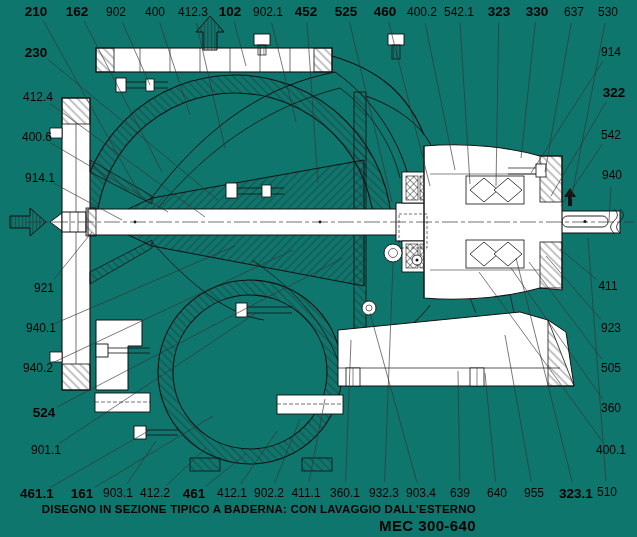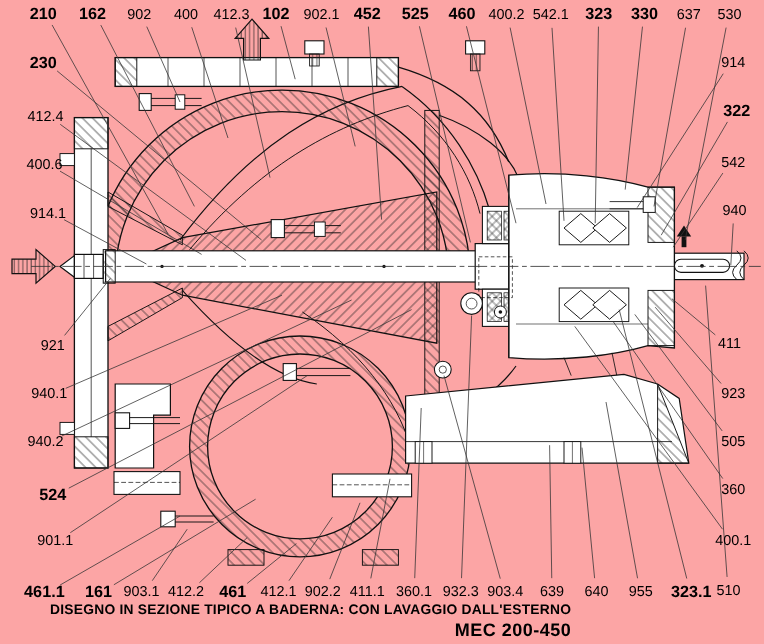--- a/index.html
+++ b/index.html
@@ -1,16 +1,16 @@
 <!DOCTYPE html>
 <html><head>
 <meta charset="utf-8">
 <style>
   html,body{margin:0;padding:0;background:#fff;}
-  #page{position:relative;width:637px;height:537px;background:#fca5a5;overflow:hidden;
+  #page{position:relative;width:637px;height:537px;background:#0f766e;overflow:hidden;
         font-family:"Liberation Sans",sans-serif;}
   svg{position:absolute;left:0;top:0;}
   svg text{font-family:"Liberation Sans",sans-serif;fill:#000;}
   .caption{position:absolute;left:0;top:503px;width:476px;text-align:right;color:#000;}
   .caption .l1{font-size:11.5px;font-weight:700;letter-spacing:.2px;}
   .caption .l2{font-size:15px;font-weight:700;margin-top:2px;letter-spacing:.4px;}
 </style>
 </head>
 <body>
 
@@ -307,15 +307,15 @@
         <text x="460" y="493" text-anchor="middle" dominant-baseline="central" font-size="12" font-weight="400" fill="#000">639</text>
         <text x="497" y="493" text-anchor="middle" dominant-baseline="central" font-size="12" font-weight="400" fill="#000">640</text>
         <text x="534" y="493" text-anchor="middle" dominant-baseline="central" font-size="12" font-weight="400" fill="#000">955</text>
         <text x="576" y="493" text-anchor="middle" dominant-baseline="central" font-size="13.5" font-weight="700" fill="#000">323.1</text>
         <text x="607" y="492" text-anchor="middle" dominant-baseline="central" font-size="12" font-weight="400" fill="#000">510</text>
       </g>
   </svg>
 
   <div class="caption">
     <div class="l1">DISEGNO IN SEZIONE TIPICO A BADERNA: CON LAVAGGIO DALL'ESTERNO</div>
-    <div class="l2">MEC 200-450</div>
+    <div class="l2">MEC 300-640</div>
   </div>
 </div>
 
 </body></html>

